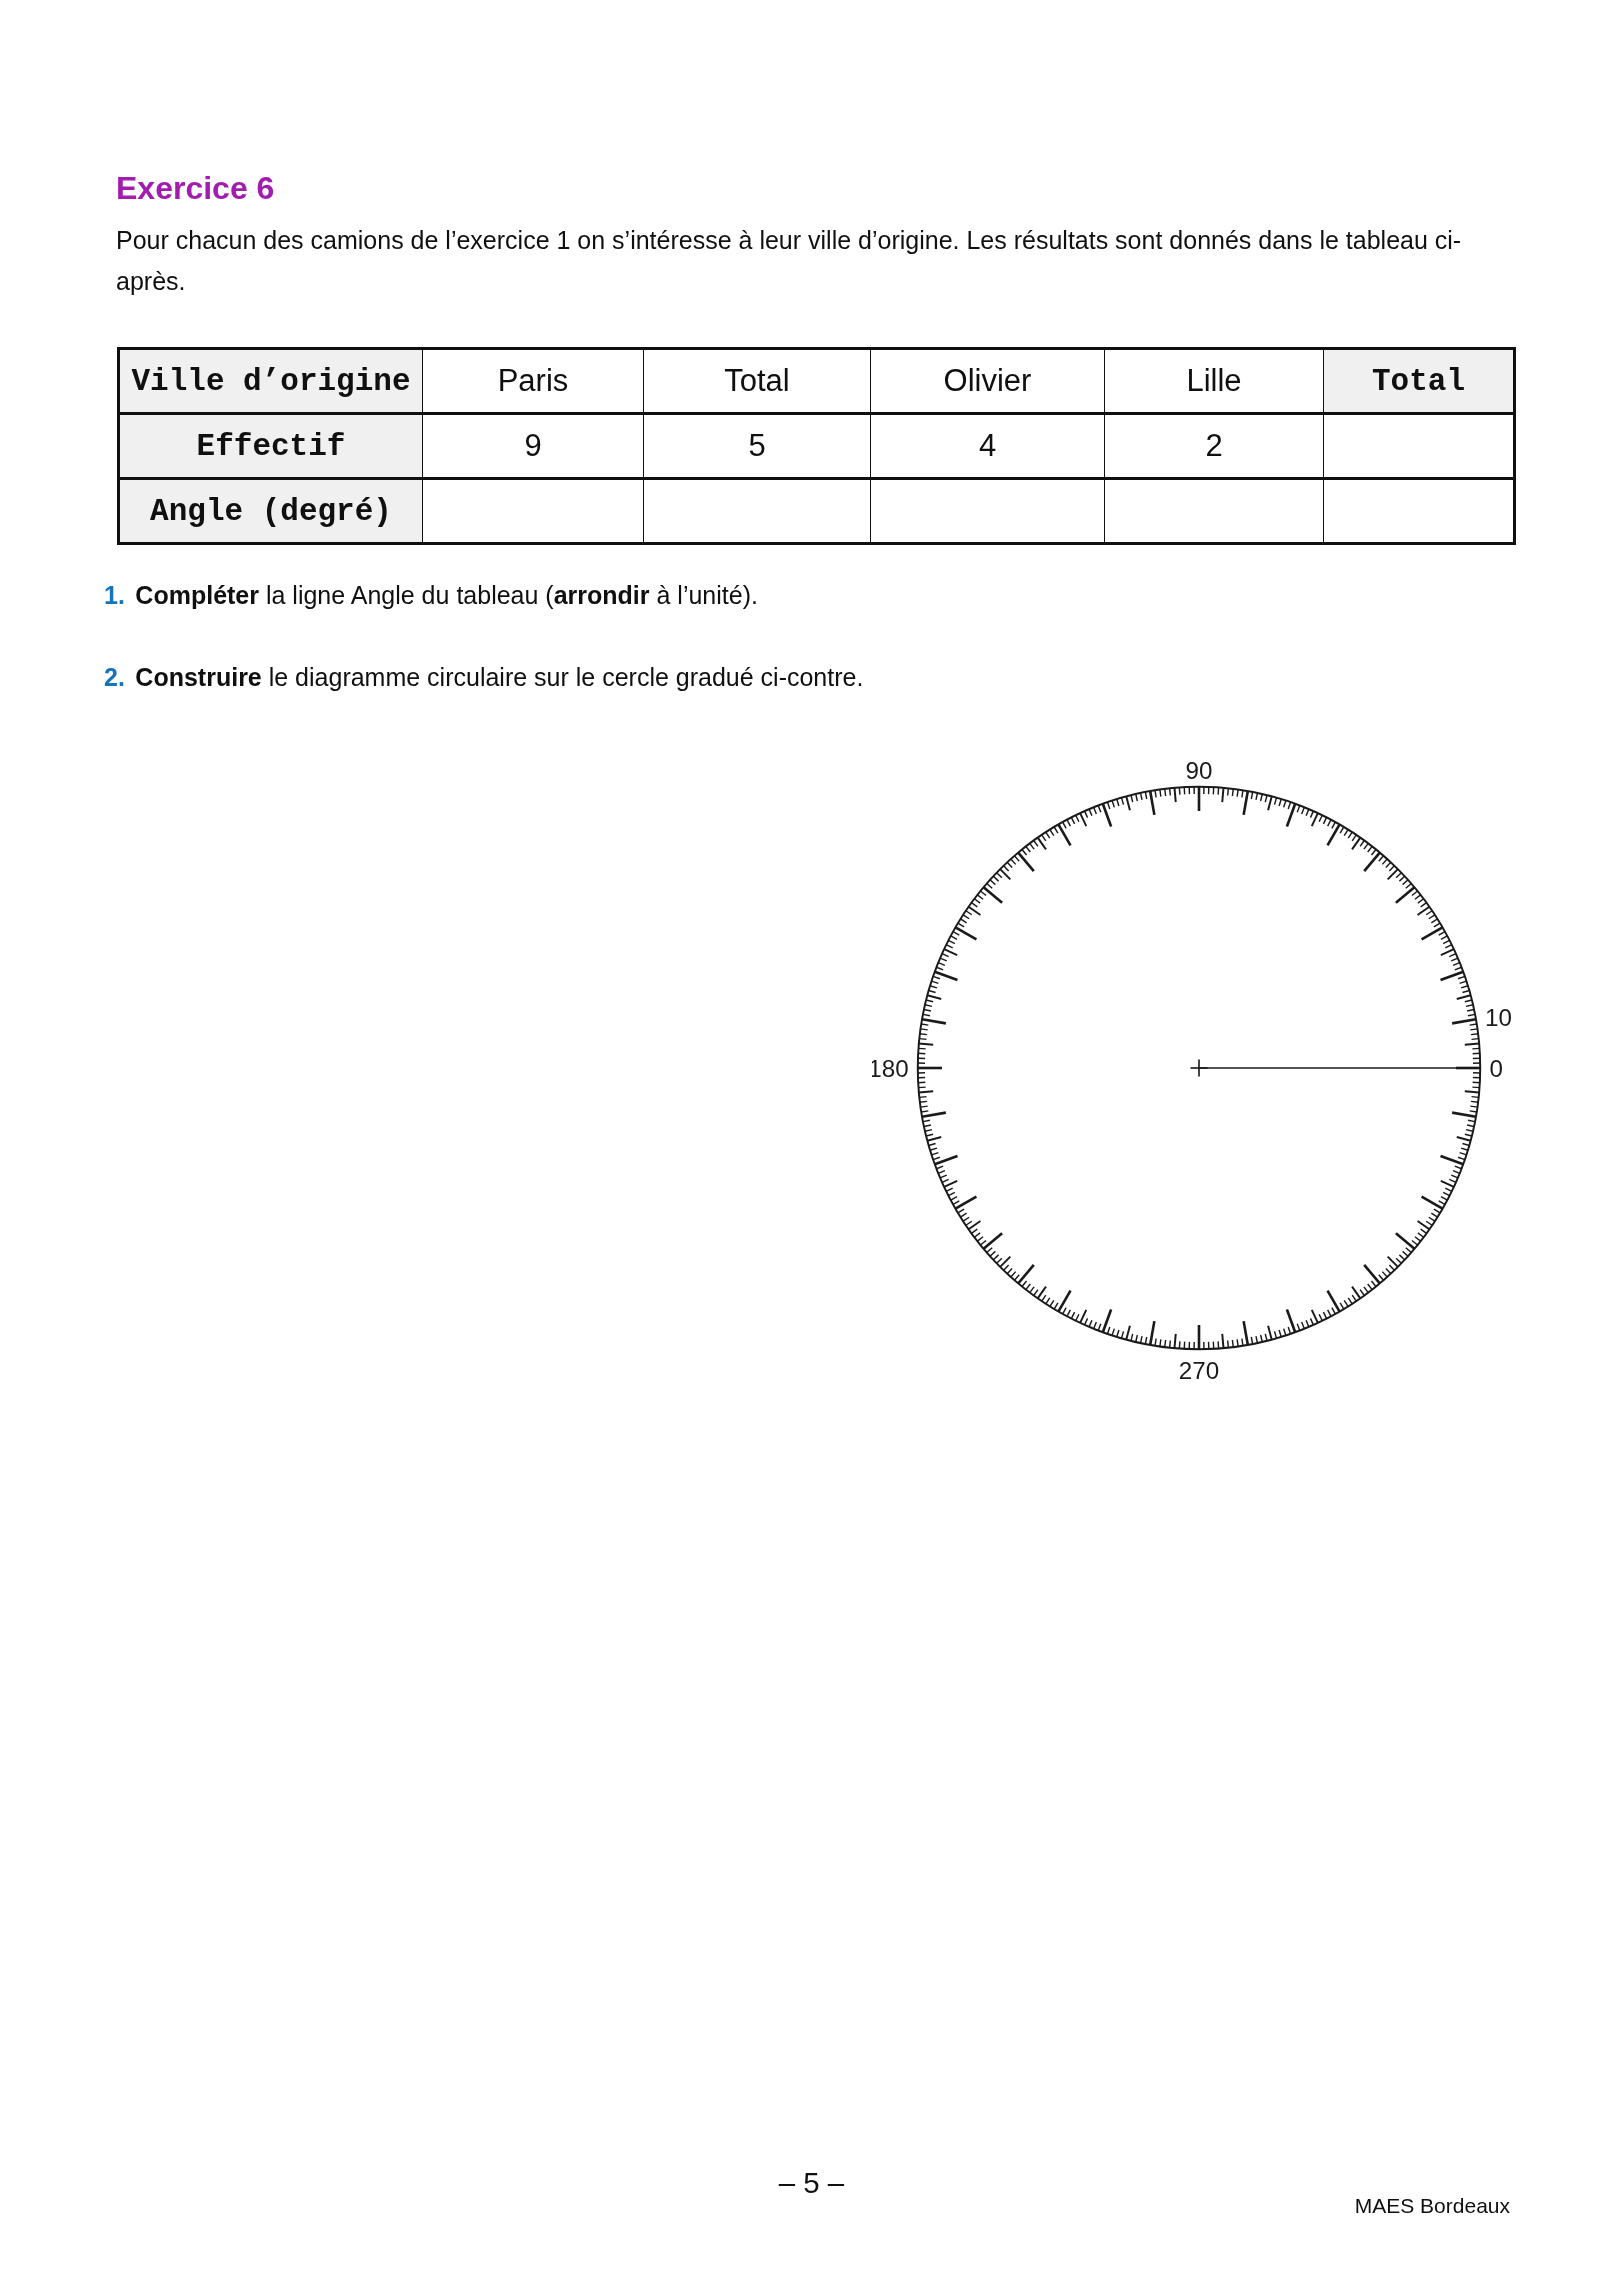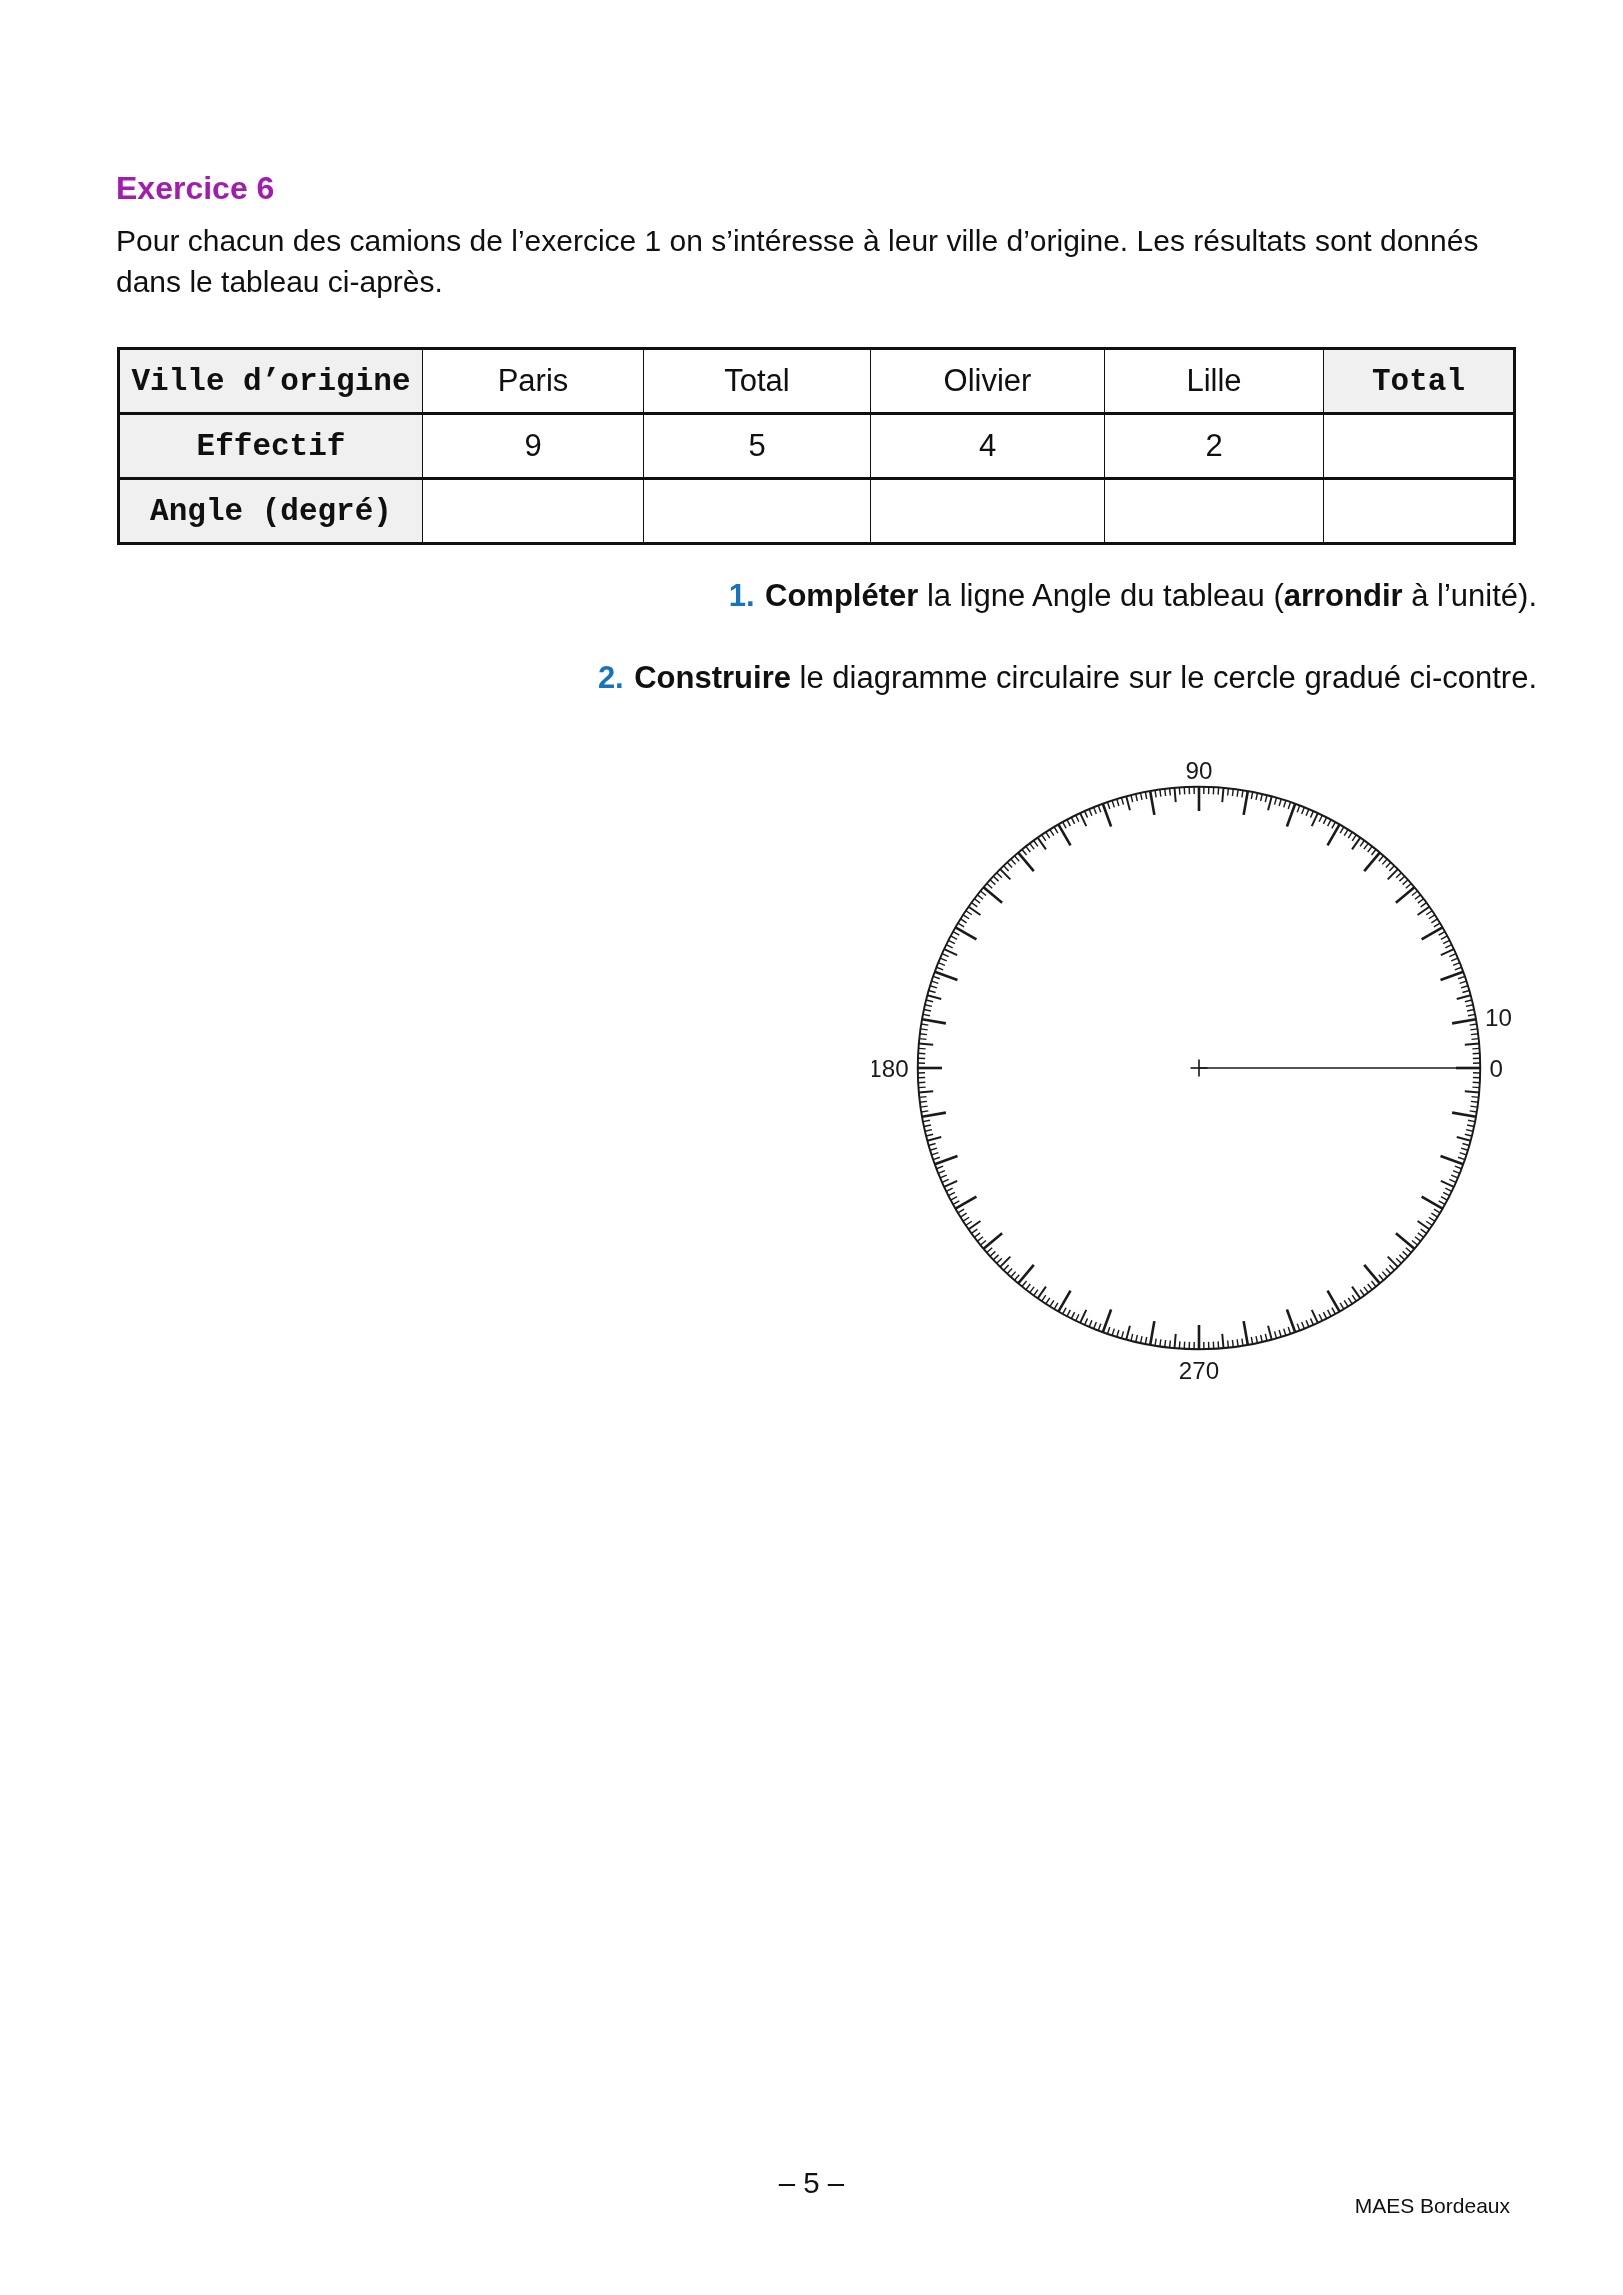--- a/index.html
+++ b/index.html
@@ -12,43 +12,43 @@
     overflow:hidden;
   }
 
   .title {
     position:absolute; left:116px; top:172px;
     font-size:32px; font-weight:bold; color:#a21caf;
     line-height:1; margin:0;
   }
   .intro {
     position:absolute; left:116px; top:220px; width:1406px;
-    font-size:30px; line-height:41px; margin:0;
+    font-size:25px; line-height:41px; margin:0;
   }
 
   table.data-table {
     position:absolute; left:117px; top:347px;
     border-collapse:collapse; table-layout:fixed;
     border:3.3px solid #101010;
   }
   table.data-table td {
     border-left:1.3px solid #101010;
     border-top:3.3px solid #101010;
     height:62px; padding:0 5.2px;
     font-size:31px; text-align:center; vertical-align:middle;
     overflow:hidden; white-space:nowrap;
   }
   table.data-table tr:first-child td { border-top:none; }
   table.data-table td:first-child { border-left:none; }
   td.shaded { background:#f0f0f0; }
   .bold { font-weight:bold;font-family:Liberation Mono, monospace; }
 
   .instr {
-    position:absolute; left:124px; width:1413px;
-    font-size:31px; line-height:39px;text-align:right;
+    position:absolute; left:104px; width:1413px;
+    font-size:25px; line-height:39px;
   }
   .instr .num { color:#1673bd; font-weight:bold; margin-right:10.5px; }
   .instr .b { font-weight:bold; }
 
   .protractor { position:absolute; left:872px; top:741px; }
 
   .page-num {
     position:absolute; left:0; top:2168px; width:100%;
     text-align:center; font-size:29.4px; line-height:1;
   }

